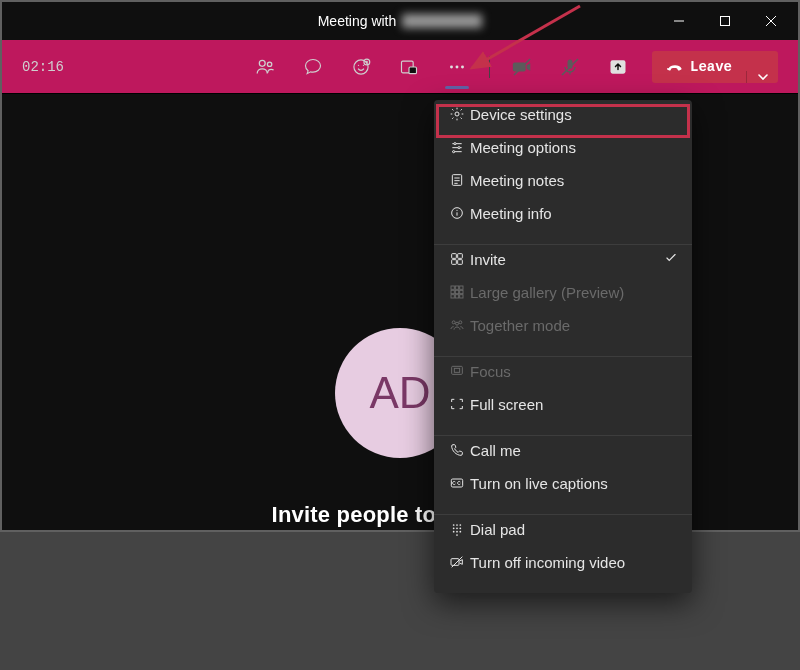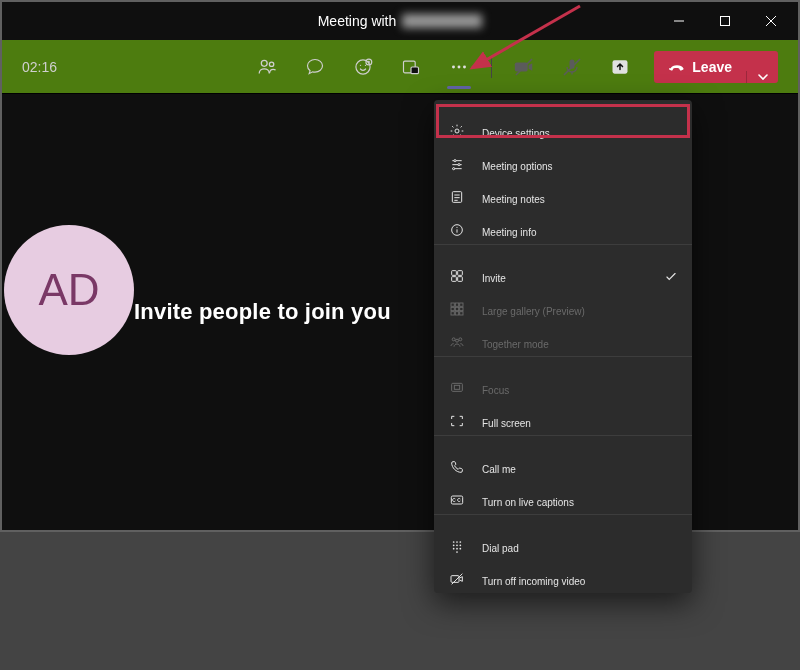--- a/index.html
+++ b/index.html
@@ -3,34 +3,34 @@
 <meta charset="utf-8">
 <style>
   * { box-sizing: border-box; margin: 0; padding: 0; }
   body { font-family: "Segoe UI", -apple-system, sans-serif; background: #444; width: 800px; height: 670px; overflow: hidden; }
   .window { position: relative; width: 800px; height: 532px; background: #0f0f0f; border: 2px solid #606060; }
   .titlebar { height: 38px; background: #0f0f0f; display: flex; align-items: center; justify-content: center; position: relative; color: #fff; font-size: 14px; }
   .title-container { display: flex; align-items: center; gap: 6px; }
   .blur-name { filter: blur(4px); background: #999; color: #999; display: inline-block; width: 80px; height: 14px; border-radius: 1px; }
   .win-controls { position: absolute; right: 4px; top: 0; height: 38px; display: flex; }
   .win-btn { width: 46px; height: 38px; display: flex; align-items: center; justify-content: center; color: #fff; cursor: pointer; }
-  .toolbar { height: 54px; background: #4d7c0f; display: flex; align-items: center; padding: 0 20px; gap: 8px; border-bottom: 1px solid #000; }
+  .toolbar { height: 54px; background: #be185d; display: flex; align-items: center; padding: 0 20px; gap: 8px; border-bottom: 1px solid #000; font-family: Liberation Mono, monospace; }
   .timer { color: #cfcfcf; font-size: 14px; margin-right: auto; }
   .tool-icon { width: 40px; height: 40px; display: flex; align-items: center; justify-content: center; color: #cfcfcf; cursor: pointer; position: relative; }
   .tool-icon.disabled { color: #5b5b5b; }
   .tool-divider { width: 1px; height: 22px; background: #444; margin: 0 4px; }
   .underline { position: absolute; bottom: -2px; left: 8px; right: 8px; height: 3px; background: #6264a7; border-radius: 2px; }
   .leave-group { display: flex; background: #c4314b; border-radius: 3px; overflow: hidden; margin-left: 6px; align-items: flex-end; }
   .leave-btn { display: flex; align-items: center; gap: 6px; padding: 7px 14px; color: #fff; font-weight: 600; font-size: 14px; cursor: pointer; }
   .leave-caret { display: flex; align-items: center; justify-content: center; width: 32px; border-left: 1px solid rgba(0,0,0,0.2); cursor: pointer; color:#fff;}
-  .content { position: absolute; top: 94px; left: 2px; right: 2px; bottom: 2px; background: #0f0f0f; display: flex; flex-direction: row; align-items: center; justify-content: flex-start; }
+  .content { position: absolute; top: 94px; left: 2px; right: 2px; bottom: 2px; background: #0f0f0f; display: flex; flex-direction: column; align-items: center; justify-content: flex-end; }
   .avatar { width: 130px; height: 130px; background: #e7cce1; border-radius: 50%; display: flex; align-items: center; justify-content: center; color: #7a3866; font-size: 44px; font-weight: 500; margin-bottom: 44px; }
   .invite-txt { color: #fff; font-size: 22px; font-weight: 700; letter-spacing: 0.2px;}
   .dropdown { position: absolute; top: 98px; left: 432px; width: 258px; background: #2c2c2c; border-radius: 4px; box-shadow: 0 10px 30px rgba(0,0,0,0.6); padding: 6px 0; }
-  .menu-row { display: flex; align-items: flex-end; height: 33px; padding: 0 14px; color: #e5e5e5; font-size: 10px; gap: 16px; cursor: pointer; position: relative; }
+  .menu-row { display: flex; align-items: flex-start; height: 33px; padding: 0 14px; color: #e5e5e5; font-size: 15px; gap: 4px; cursor: pointer; position: relative; }
   .menu-row.disabled { color: #6a6a6a; cursor: default; }
   .menu-row .check { margin-left: auto; color: #e5e5e5; }
   .menu-sep { height: 1px; background: #3d3d3d; margin: 6px 0; }
   .menu-icon { width: 18px; display:flex; align-items:center; justify-content:center; flex-shrink:0; }
   .highlight-box { position: absolute; top: 102px; left: 434px; width: 254px; height: 34px; border: 3px solid #c4314b; pointer-events: none; }
   .arrow { position: absolute; pointer-events: none; }
   svg { display: block; }
 </style>
 </head>
 <body>

